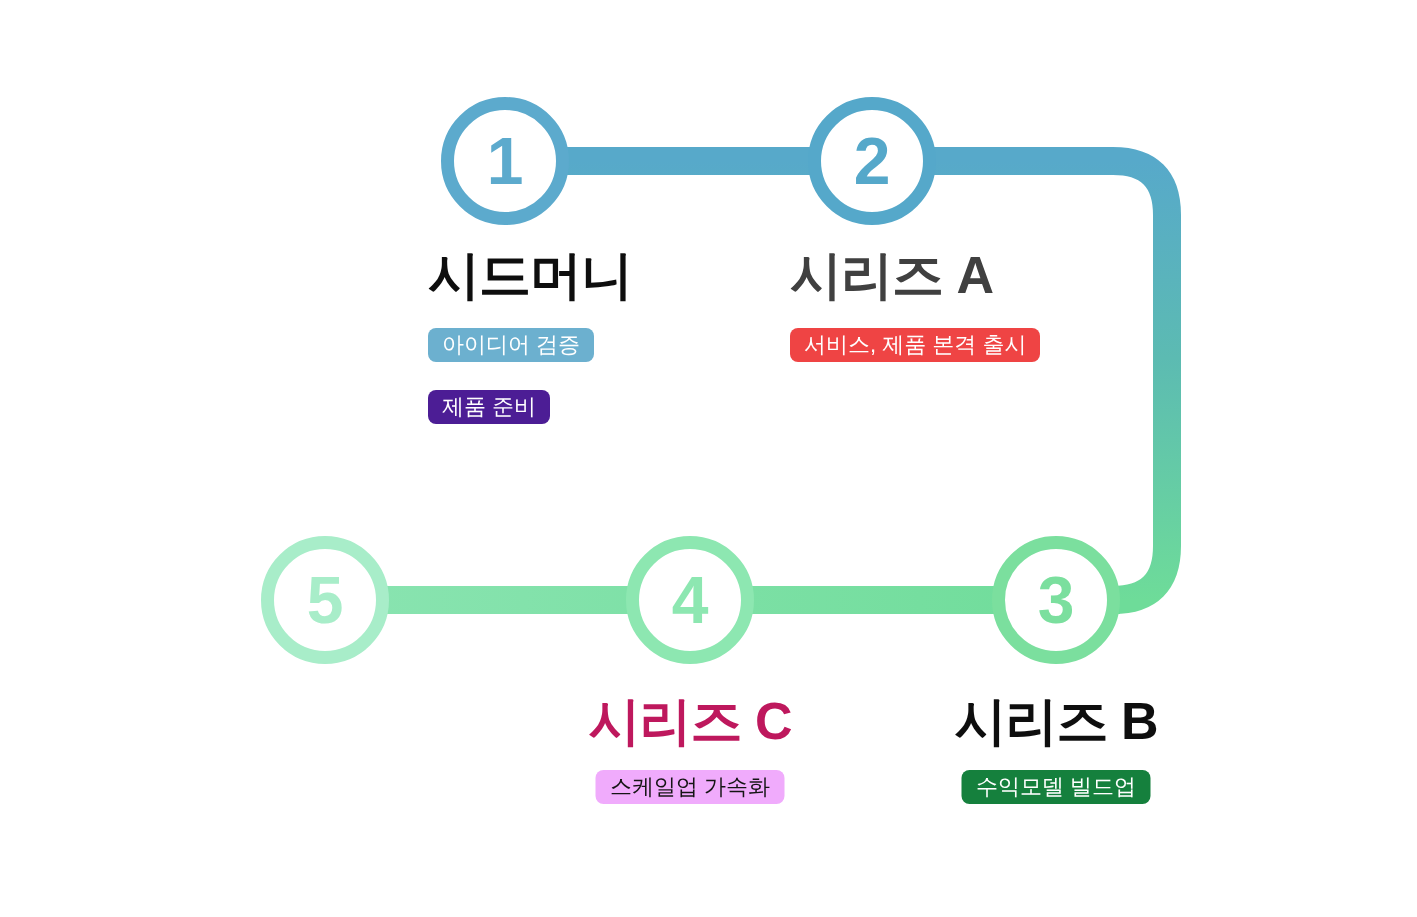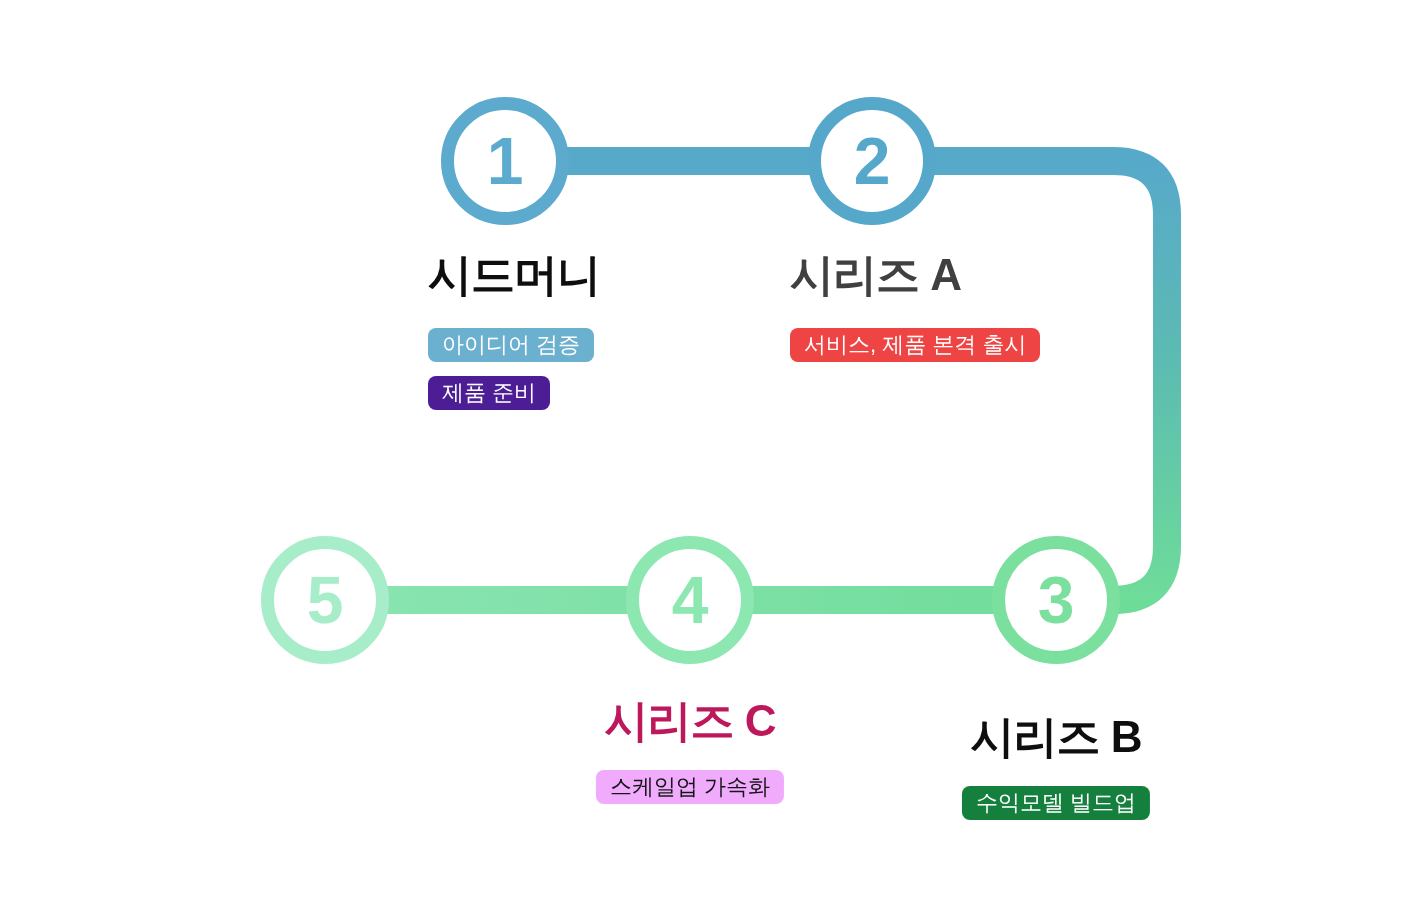--- a/index.html
+++ b/index.html
@@ -26,33 +26,33 @@
   .num-3 { left: 991px; top: 535px; }
   .num-4 { left: 625px; top: 535px; }
   .num-5 { left: 260px; top: 535px; }
 
   .stage-info { position: absolute; display: flex; flex-direction: column; }
   .stage-info.left-align  { align-items: flex-start; }
   .stage-info.center-align{ align-items: center; transform: translateX(-50%); }
 
   .info-1 { left: 428px; top: 250px; }
   .info-2 { left: 790px; top: 250px; }
-  .info-3 { left: 1056px; top: 712px; }
+  .info-3 { left: 1056px; top: 696px; }
   .info-4 { left: 690px;  top: 696px; }
   .info-5 { left: 326px;  top: 696px; }
 
   .stage-title {
-    font-size: 44px;
+    font-size: 52px;
     font-weight: 800;
     line-height: 50px;
     letter-spacing: -1px;
     white-space: nowrap;
   }
   .badge-list {
-    display: flex; flex-direction: column; gap: 14px;
+    display: flex; flex-direction: column; gap: 28px;
     margin-top: 28px;
   }
   .center-align .badge-list { margin-top: 24px; align-items: center; }
   .left-align .badge-list { align-items: flex-start; }
 
   .badge {
     display: inline-block;
     padding: 4px 14px 5px 14px;
     border-radius: 8px;
     font-size: 22px;

